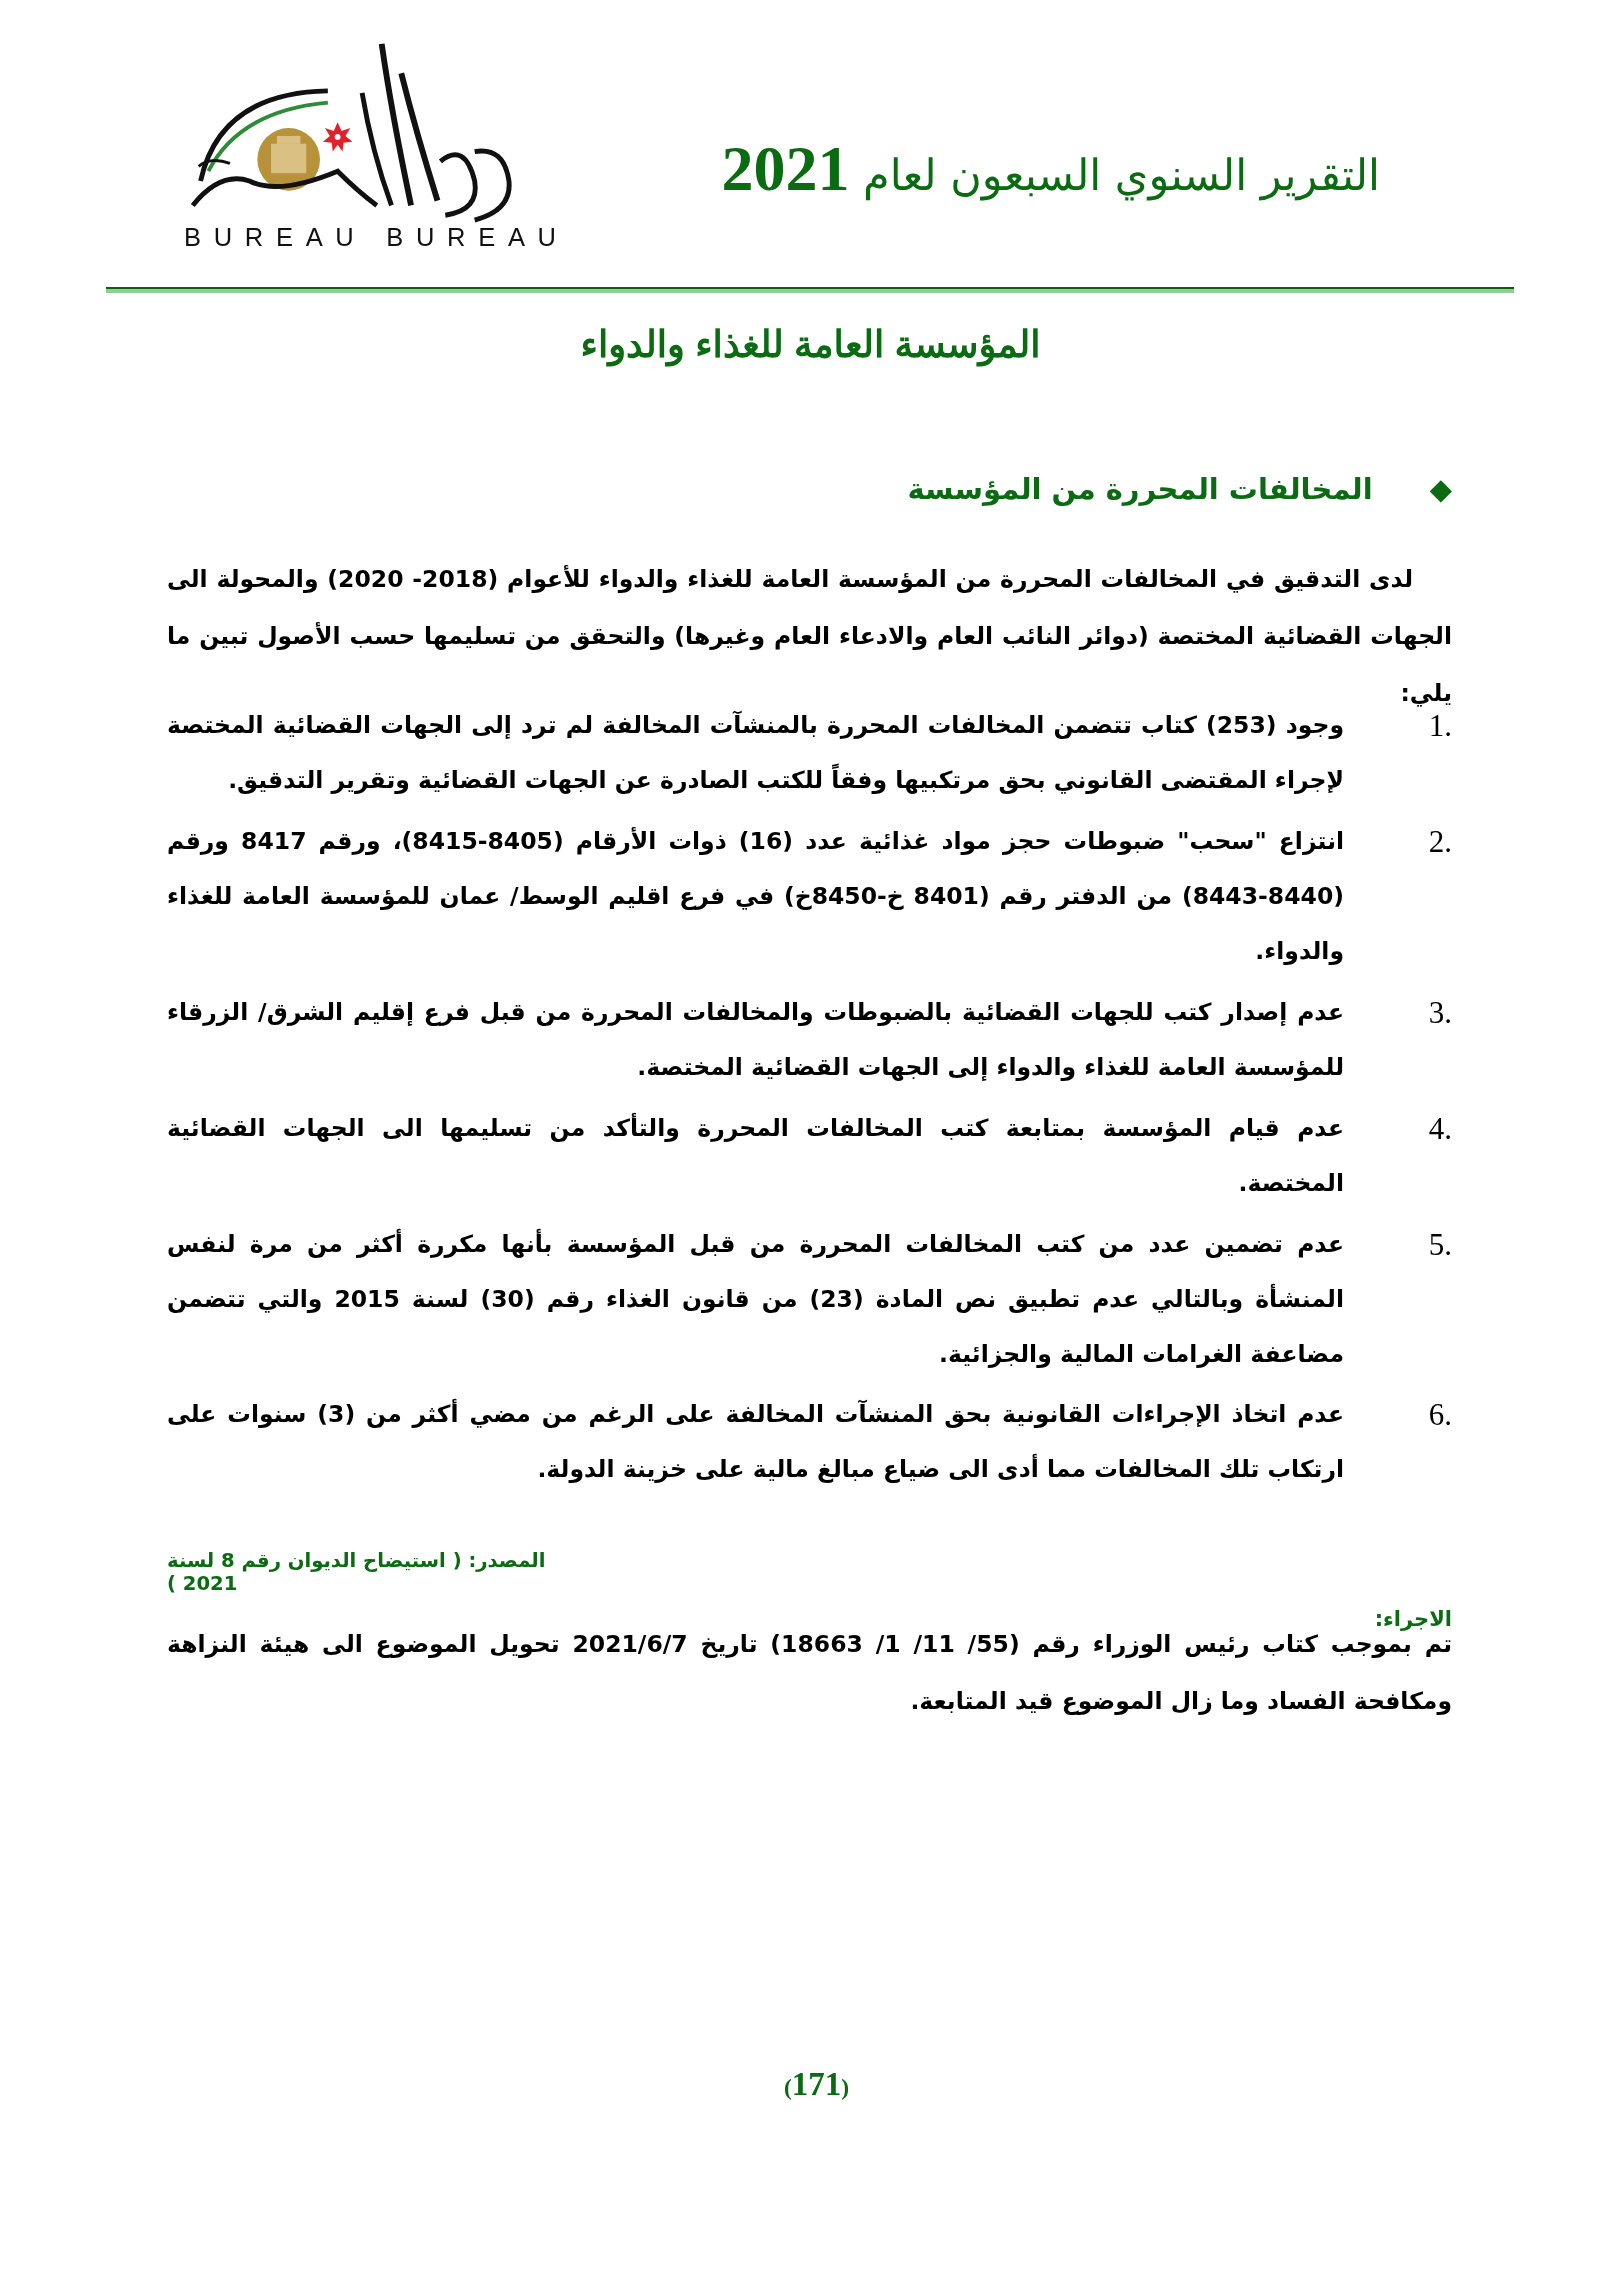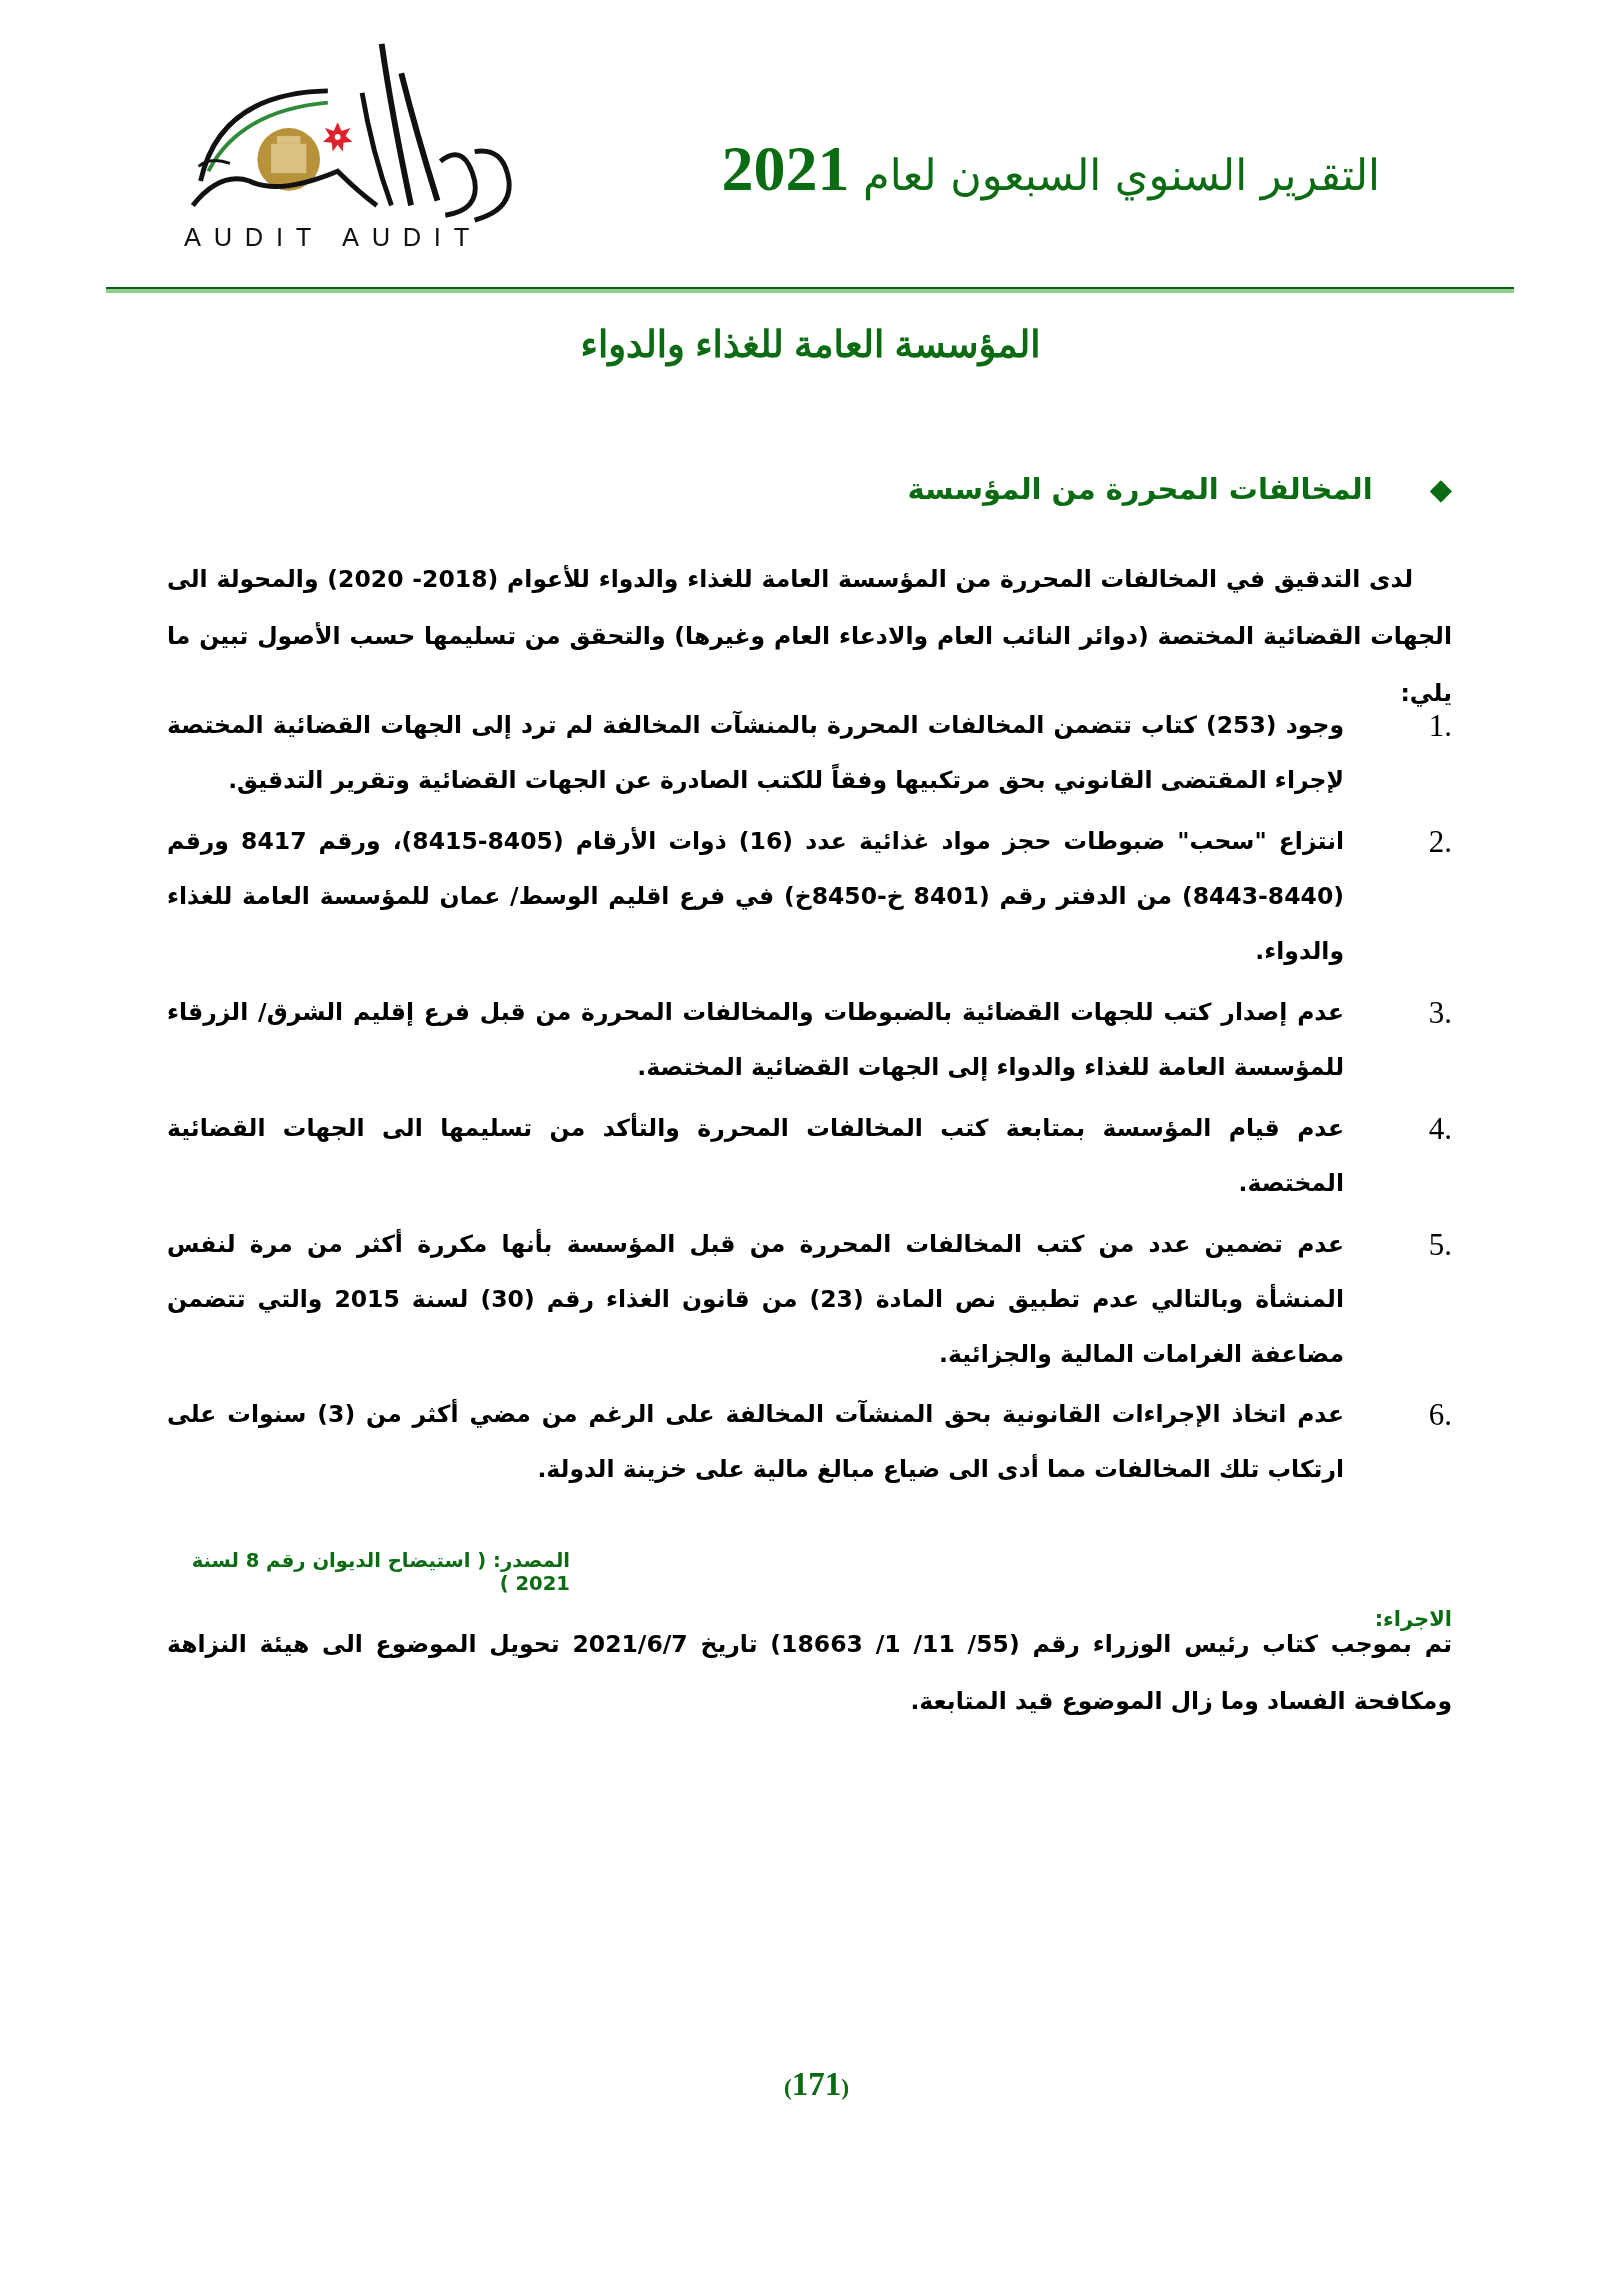--- a/index.html
+++ b/index.html
@@ -12,21 +12,21 @@
     .header-rule .dark { height:2px; background:#0b5e12; }
     .header-rule .light { height:3.9px; background:#8fcf8f; }
     .entity-title { position:absolute; left:0; right:0; top:323px; text-align:center; direction:rtl; font-family:Liberation Sans, sans-serif; font-weight:bold; font-size:37px; color:#0b6b12; }
     .section-heading { position:absolute; right:169px; top:472px; direction:rtl; display:flex; align-items:center; font-weight:bold; font-size:29px; color:#0b6b12; }
     .section-heading .bullet { font-size:29px; margin-left:57px; }
     .para { position:absolute; left:167px; right:169px; direction:rtl; text-align:justify; font-weight:bold; font-size:23.5px; line-height:57px; }
     .intro { top:527px; text-indent:39px; }
     .list { position:absolute; left:167px; right:169px; top:698px; direction:rtl; margin:0; padding:0; list-style:none; }
     .list li { position:relative; padding-right:108px; font-weight:bold; font-size:23.5px; line-height:55px; text-align:justify; margin-bottom:5.9px; }
     .list li .num { position:absolute; right:0; top:0; font-family:"Liberation Serif", serif; font-weight:normal; font-size:31px; direction:ltr; }
-    .source { position:absolute; left:167px; right:169px; top:1549px; direction:rtl; font-weight:bold; font-size:19.6px; color:#0b6b12; text-align:right; padding-right:882px; box-sizing:border-box; }
+    .source { position:absolute; left:167px; right:169px; top:1549px; direction:rtl; font-weight:bold; font-size:19.6px; color:#0b6b12; text-align:left; padding-right:882px; box-sizing:border-box; }
     .procedure-label { position:absolute; right:169px; top:1607px; direction:rtl; font-weight:bold; font-size:21px; color:#0b6b12; }
     .procedure { top:1592px; }
     .page-number { position:absolute; left:12px; right:0; top:2066px; text-align:center; font-family:"Liberation Serif", serif; font-weight:bold; font-size:33px; color:#0b6b12; }
     .page-number .paren { font-size:23.5px; }
   </style>
 </head>
 <body>
 
 <div class="logo">
   <svg width="372" height="196" viewBox="0 0 380 200">
@@ -44,21 +44,21 @@
 
     <path d="M205 10 Q215 80 235 175" fill="none" stroke="#111" stroke-width="6"></path>
     <path d="M225 40 Q240 100 262 170" fill="none" stroke="#111" stroke-width="6"></path>
     <path d="M185 60 Q195 120 215 175" fill="none" stroke="#111" stroke-width="5"></path>
     <path d="M265 130 Q290 110 300 150 Q305 180 270 185" fill="none" stroke="#111" stroke-width="5"></path>
     <path d="M300 120 Q330 115 335 150 Q338 180 300 190" fill="none" stroke="#111" stroke-width="5"></path>
     <path d="M12 175 Q40 140 70 150 Q100 165 160 140 Q180 160 200 175" fill="none" stroke="#111" stroke-width="5"></path>
     <path d="M18 135 Q30 125 50 132" fill="none" stroke="#111" stroke-width="3"></path>
   </svg>
 </div>
-<div class="logo-text">AUDIT AUDIT</div>
+<div class="logo-text">BUREAU BUREAU</div>
 
 <div class="report-title">
   <span>التقرير السنوي السبعون لعام</span>
   <span class="year">2021</span>
 </div>
 
 <div class="header-rule">
   <div class="dark"></div>
   <div class="light"></div>
 </div>

